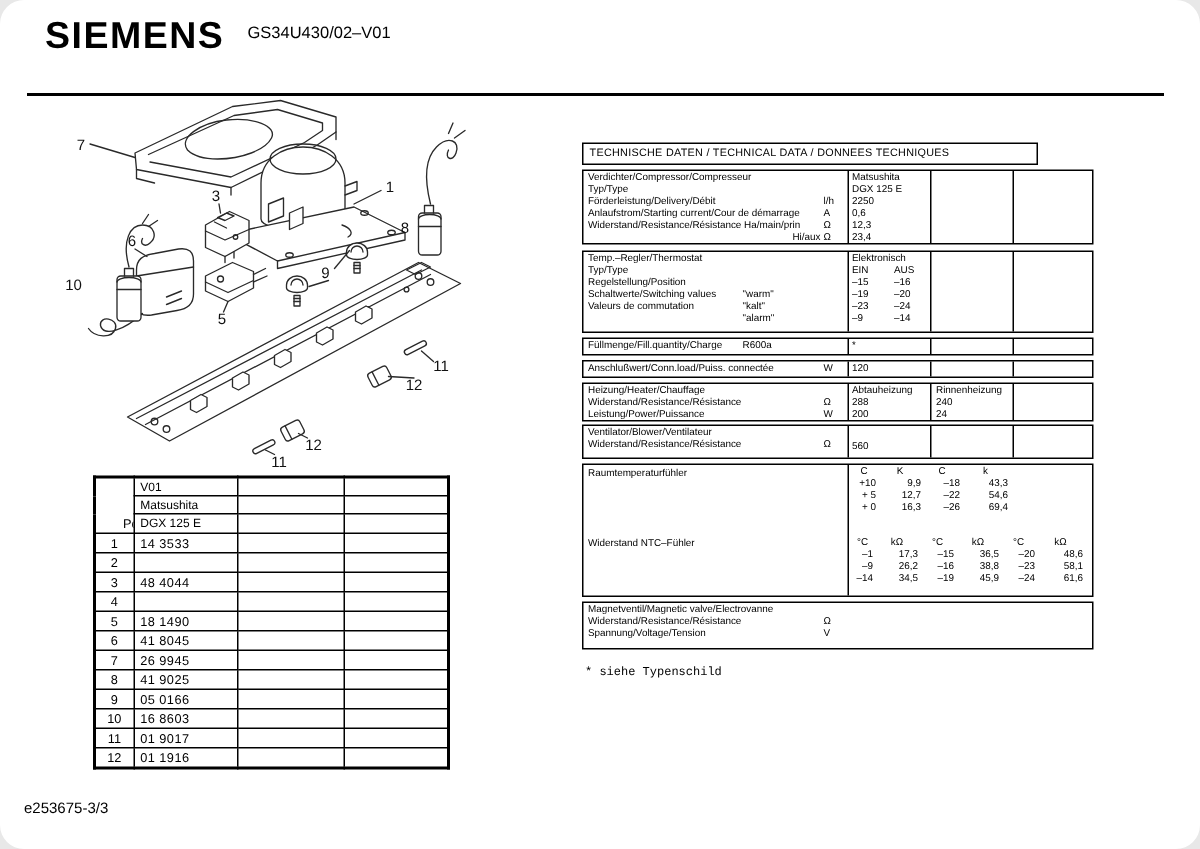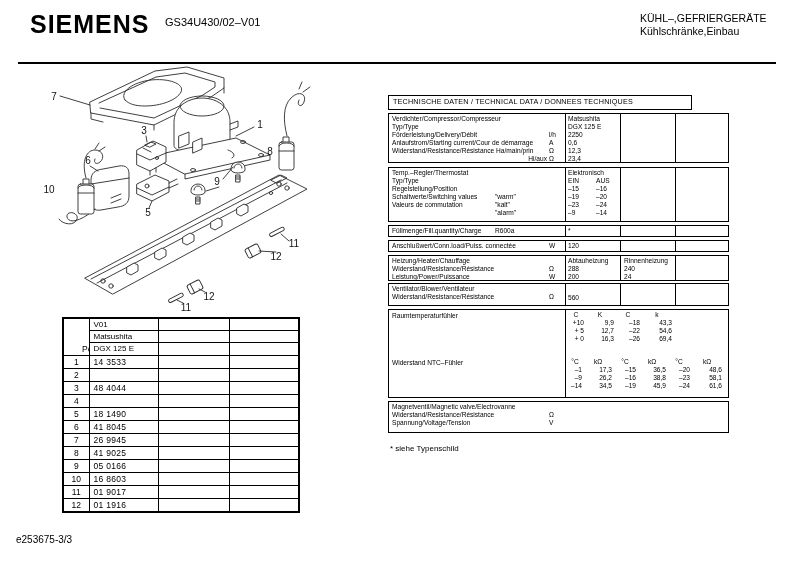--- a/index.html
+++ b/index.html
@@ -1,17 +1,17 @@
 <!DOCTYPE html>
 <html><head>
 <meta charset="utf-8">
 <style>
   html,body{margin:0;padding:0;background:#e8e8e8;}
   .page{position:relative;width:800px;height:566px;background:#ffffff;color:#000;
-        font-family:"Liberation Sans",sans-serif;overflow:hidden;}
+        font-family:"Liberation Sans",sans-serif;overflow:hidden;border-radius:16px;}
   
   .brand{position:absolute;left:30px;top:10px;font-size:25px;font-weight:bold;letter-spacing:1px;}
   .model{position:absolute;left:165px;top:16px;font-size:11px;}
   .cat{position:absolute;left:640px;top:12px;font-size:10.5px;line-height:13px;}
   .top-rule{position:absolute;left:18px;top:62px;width:758px;height:2px;background:#000;}
   
   .diagram{position:absolute;left:33px;top:62px;}
   .diagram text{font-family:"Liberation Sans",sans-serif;font-size:10px;fill:#111;}
   
   .parts{position:absolute;left:62px;top:317px;border-collapse:collapse;table-layout:fixed;
@@ -39,35 +39,31 @@
   .vc3{position:absolute;left:235px;top:1px;width:50px;}
   .vln{height:8px;white-space:nowrap;}
   .s1{display:inline-block;width:28px;white-space:nowrap;}
   .grid{position:absolute;left:179px;top:1px;white-space:nowrap;}
   .cell{display:inline-block;text-align:right;margin-right:2px;vertical-align:top;}
   .hc{text-align:center;}
   .w14{width:14px;} .w16{width:16px;} .w22{width:22px;} .w24{width:24px;}
   .w28{width:28px;} .w30{width:30px;}
   .grow{height:8px;}
   .ntc-label{position:absolute;left:3px;top:48px;white-space:nowrap;}
-  .fnote{position:absolute;left:2px;top:350px;font-size:8px;}
+  .fnote{position:absolute;left:2px;top:350px;font-size:8px;font-family:Liberation Mono, monospace;}
   
   .docnum{position:absolute;left:16px;top:534px;font-size:10px;}
 </style>
 </head>
 <body>
 
 <div class="page">
 
   <div class="brand">SIEMENS</div>
   <div class="model">GS34U430/02–V01</div>
-  <div class="cat">
-    <div>KÜHL–,GEFRIERGERÄTE</div>
-    <div>Kühlschränke,Einbau</div>
-  </div>
   <div class="top-rule"></div>
 
   <svg class="diagram" width="345" height="255" viewBox="0 0 345 255">
     <g stroke="#2a2a2a" stroke-width="0.9" fill="none" stroke-linejoin="round" stroke-linecap="round">
 
       <g>
         <path d="M57,40 L122,9 L154,5 L191,16 L191,26 L178,35 L121,63 L58,51 Z" fill="#fff"></path>
         <path d="M66,41 L123,15 L152,11 L182,20 L182,25 L170,33 L121,56 L67,46"></path>
         <path d="M92,38 C86,30 100,20 118,18 C136,16 152,22 148,30 C144,38 128,44 112,44 C102,44 96,42 92,38 Z"></path>
         <path d="M58,51 L58,57 L70,60 M191,26 L191,31 M121,63 L121,68"></path>

